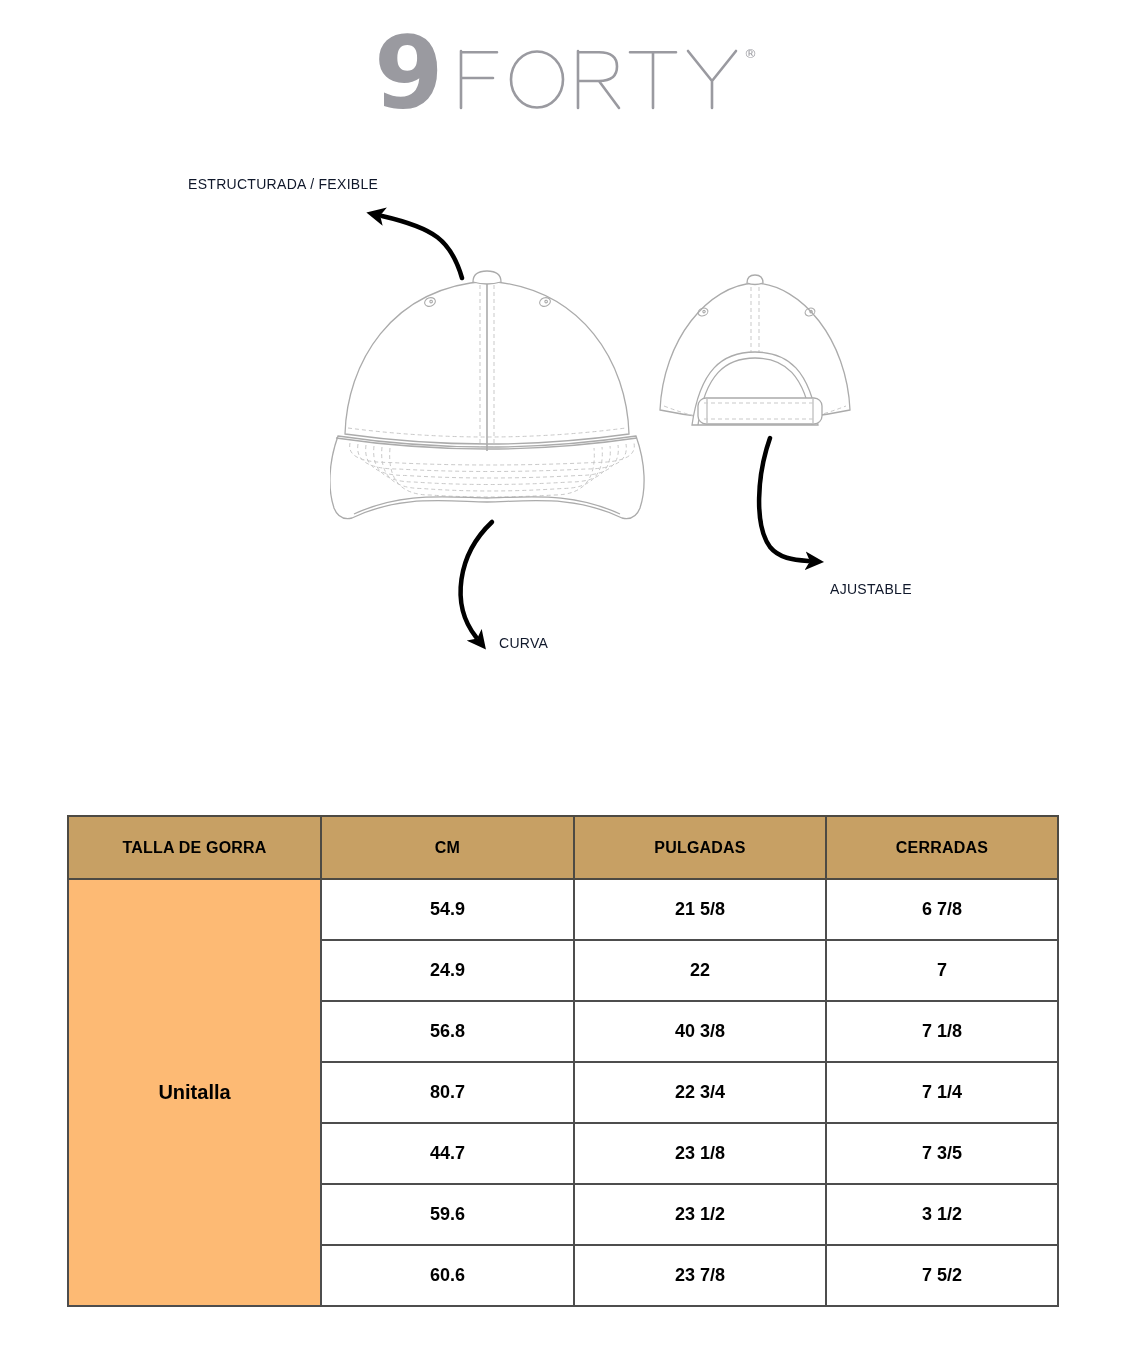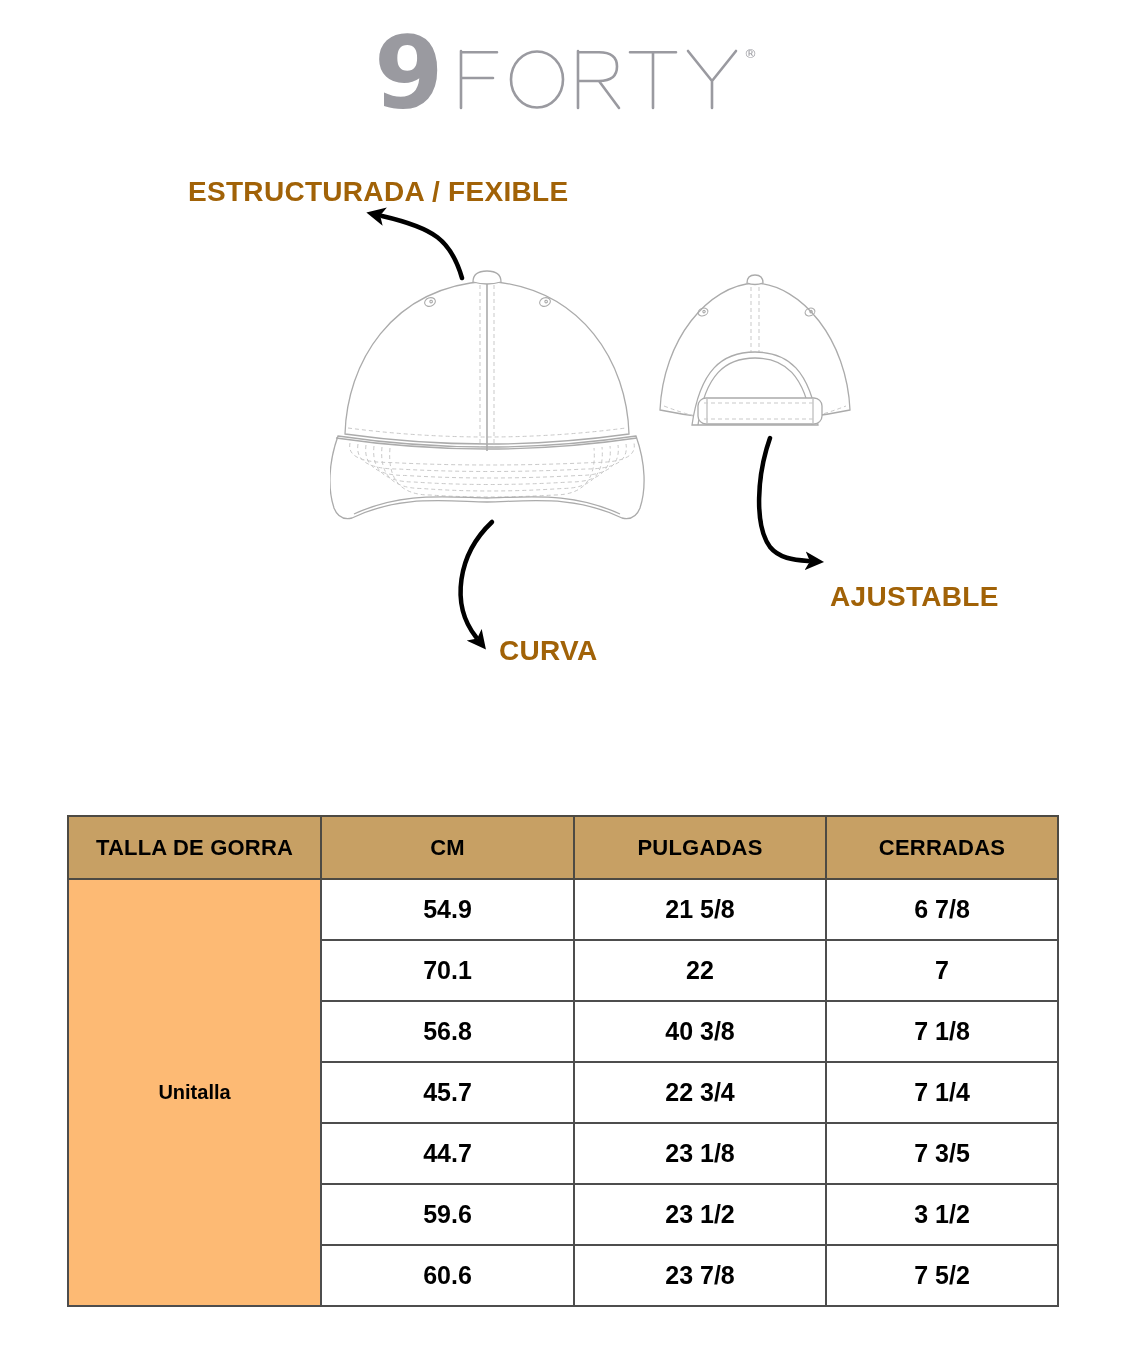--- a/index.html
+++ b/index.html
@@ -5,42 +5,42 @@
   html,body{margin:0;padding:0;background:#fff;}
   .sheet{
     position:relative;width:1138px;height:1372px;background:#ffffff;overflow:hidden;
     font-family:"Liberation Sans",sans-serif;color:#000;
   }
   
   .logo-wrap{position:absolute;left:0;top:28px;width:1138px;text-align:center;}
   .logo-svg{display:inline-block;}
   
   .ann{
-    position:absolute;font-weight:bold;font-size:28px;letter-spacing:.3px;
-    white-space:nowrap;color:#a16207;
+    position:absolute;font-weight:normal;font-size:14px;letter-spacing:.3px;
+    white-space:nowrap;color:#0f172a;
   }
   .ann-structured{left:188px;top:176px;}
   .ann-adjustable{left:830px;top:581px;}
   .ann-curve{left:499px;top:635px;}
   
   .cap-front{position:absolute;left:330px;top:268px;}
   .cap-back{position:absolute;left:650px;top:272px;}
   .arrows{position:absolute;left:0;top:140px;}
   
   table.size-table{
     position:absolute;left:67px;top:815px;width:990px;
     border-collapse:collapse;table-layout:fixed;
   }
   table.size-table th{
     height:59px;background:#c7a064;border:2px solid #4d4a43;
-    font-size:22px;font-weight:bold;text-align:center;letter-spacing:.2px;
+    font-size:16px;font-weight:bold;text-align:center;letter-spacing:.2px;
   }
   table.size-table td{
     height:57px;border:2px solid #4d4d4d;background:#fff;
-    font-size:25px;font-weight:bold;text-align:center;
+    font-size:18px;font-weight:bold;text-align:center;
   }
   table.size-table td.size-cell{
     background:#fdba74;font-size:20px;border:2px solid #4d4d4d;
   }
 </style>
 </head>
 <body>
 
 <div class="sheet">
 
@@ -178,31 +178,31 @@
         </tr>
     </thead>
     <tbody>
         <tr>
           <td class="size-cell" rowspan="7">Unitalla</td>
           <td>54.9</td>
           <td>21 5/8</td>
           <td>6 7/8</td>
         </tr>
         <tr>
-          <td>70.1</td>
+          <td>24.9</td>
           <td>22</td>
           <td>7</td>
         </tr>
         <tr>
           <td>56.8</td>
           <td>40 3/8</td>
           <td>7 1/8</td>
         </tr>
         <tr>
-          <td>45.7</td>
+          <td>80.7</td>
           <td>22 3/4</td>
           <td>7 1/4</td>
         </tr>
         <tr>
           <td>44.7</td>
           <td>23 1/8</td>
           <td>7 3/5</td>
         </tr>
         <tr>
           <td>59.6</td>

